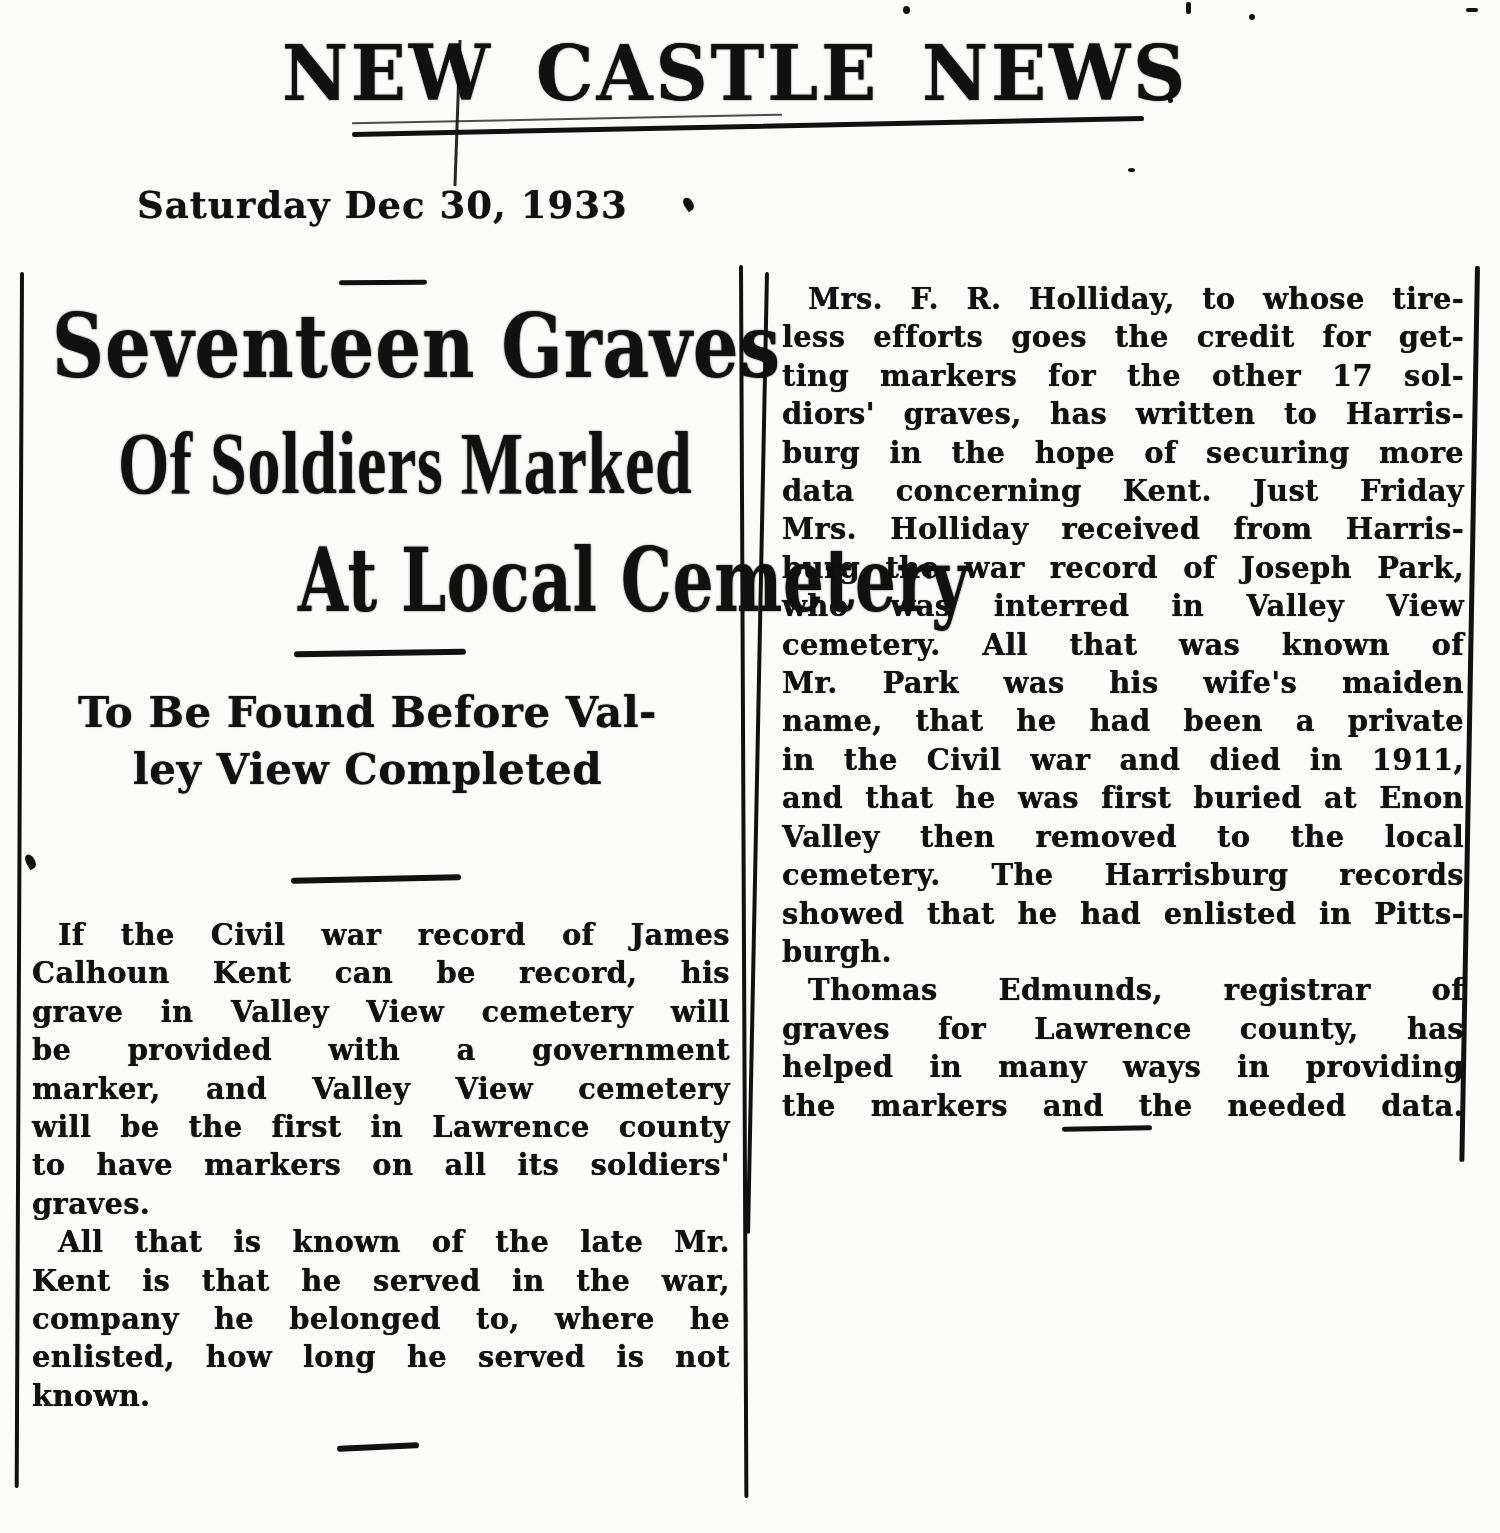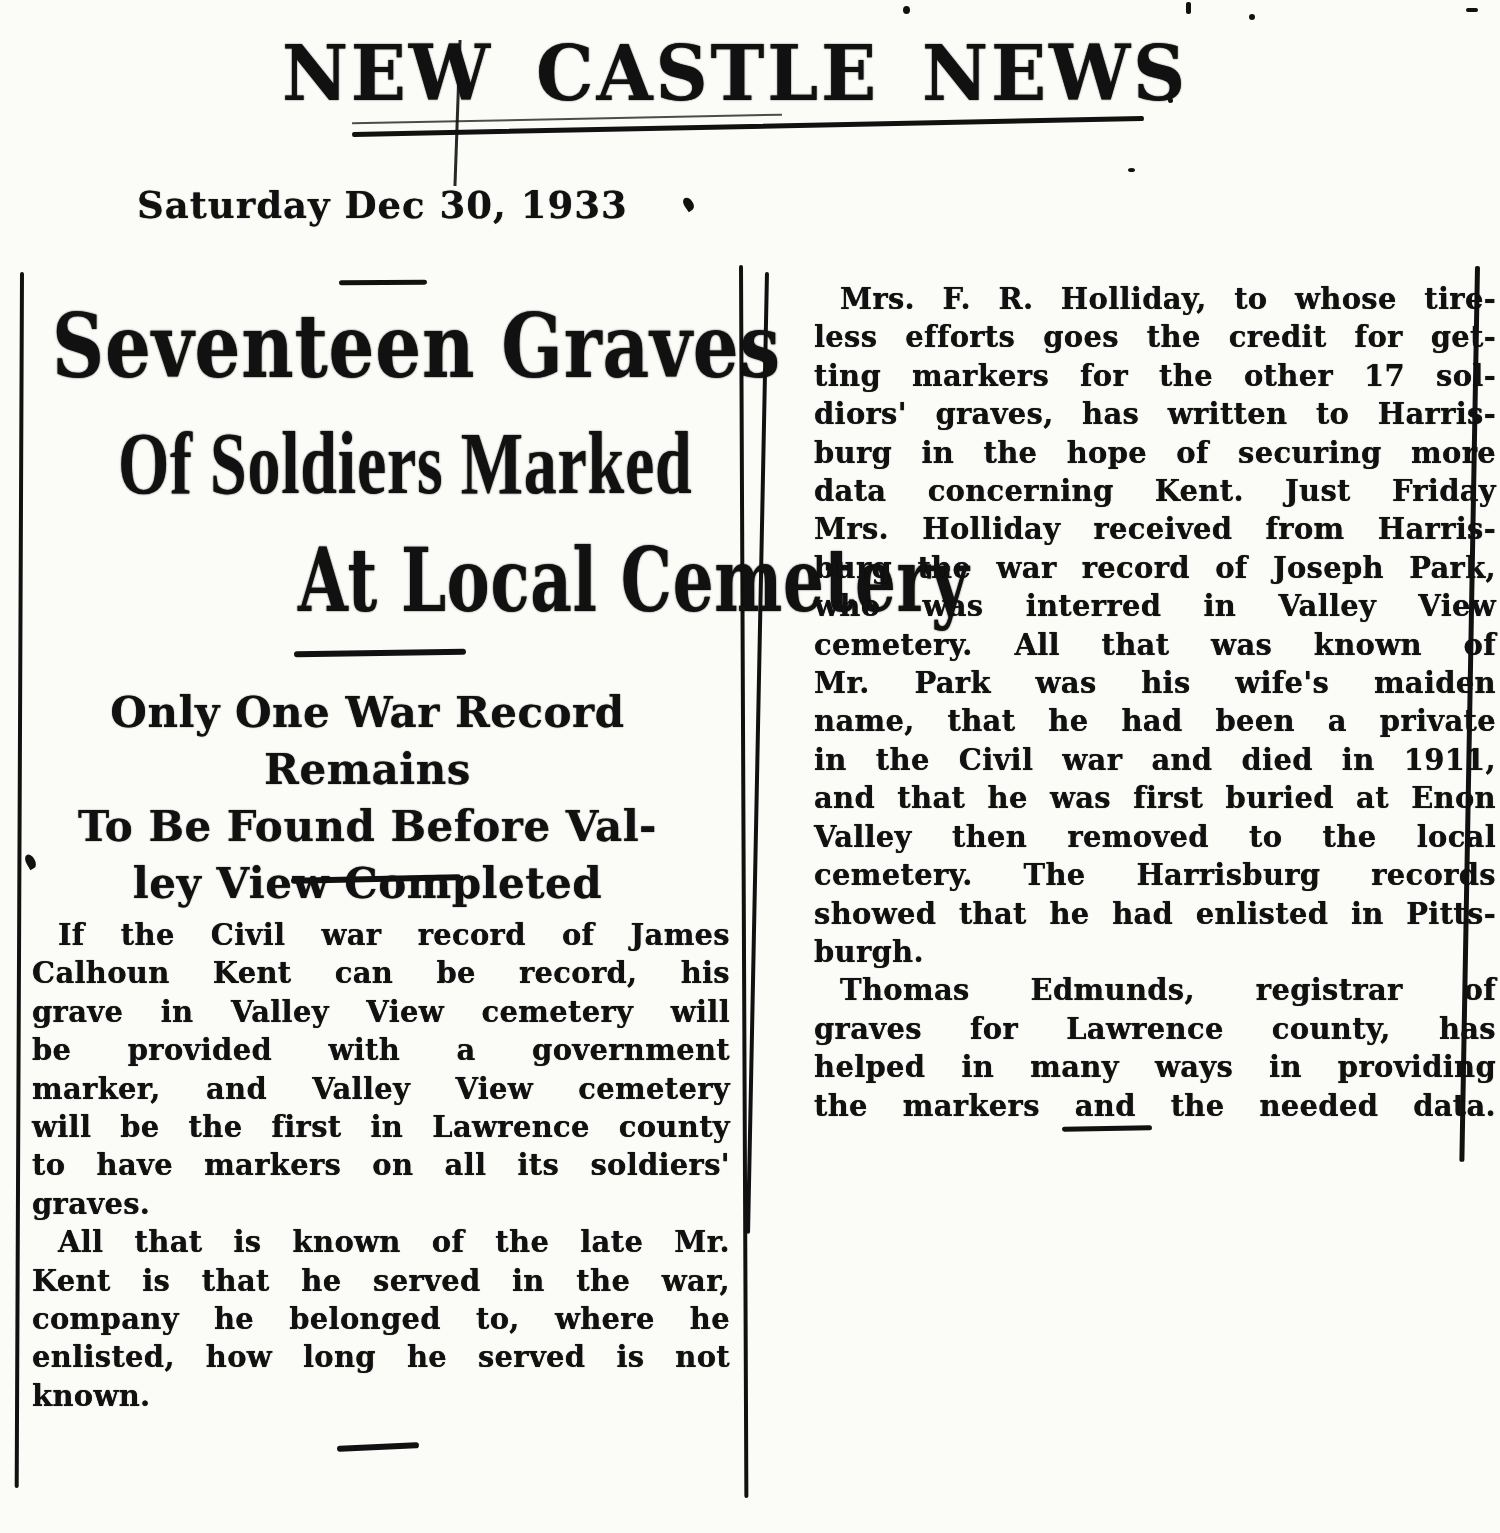--- a/index.html
+++ b/index.html
@@ -49,21 +49,21 @@
   .h2{margin-left:78px;font-family:Liberation Serif, serif;}  .h2>span{transform:scaleX(0.75);}
   .h3{margin-left:258px;} .h3>span{transform:scaleX(0.73);}
   
   .subhead{position:absolute;left:45px;top:684px;width:645px;text-align:center;}
   .s-line{font-size:42px;font-weight:bold;line-height:57px;letter-spacing:.5px;
     text-shadow:0 0 1.2px rgba(0,0,0,.8);}
   
   .body-col{position:absolute;font-size:29px;font-weight:bold;line-height:38.4px;
     letter-spacing:.3px;text-shadow:0 0 .8px rgba(0,0,0,.85);}
   .left-col{left:32px;top:916px;width:698px;}
-  .right-col{left:814px;top:280px;width:682px;}
+  .right-col{left:782px;top:280px;width:682px;}
   .para{margin:0;}
   .para .line{text-align:justify;text-align-last:justify;}
   .para .line:first-child{padding-left:26px;}
   .para .line.ragged{text-align-last:left;}
   
   .speck{position:absolute;background:var(--ink);border-radius:50%;}
   .sp1{left:903px;top:6px;width:7px;height:8px;}
   .sp2{left:1186px;top:2px;width:5px;height:12px;border-radius:2px;}
   .sp3{left:1249px;top:14px;width:6px;height:6px;}
   .sp4{left:1128px;top:168px;width:7px;height:4px;}
@@ -96,21 +96,20 @@
   <div class="hrule dash-left-end"></div>
   <div class="hrule dash-right-end"></div>
 
   <div class="headline">
     <div class="h-line h1"><span>Seventeen Graves</span></div>
     <div class="h-line h2"><span>Of Soldiers Marked</span></div>
     <div class="h-line h3"><span>At Local Cemetery</span></div>
   </div>
 
   <div class="subhead">
-    <div class="s-line">Only One War Record Remains</div>
     <div class="s-line">To Be Found Before Val-</div>
     <div class="s-line">ley View Completed</div>
   </div>
 
   <div class="body-col left-col">
       <div class="para">
         <div class="line">If the Civil war record of James</div>
         <div class="line">Calhoun Kent can be record, his</div>
         <div class="line">grave in Valley View cemetery will</div>
         <div class="line">be provided with a government</div>

